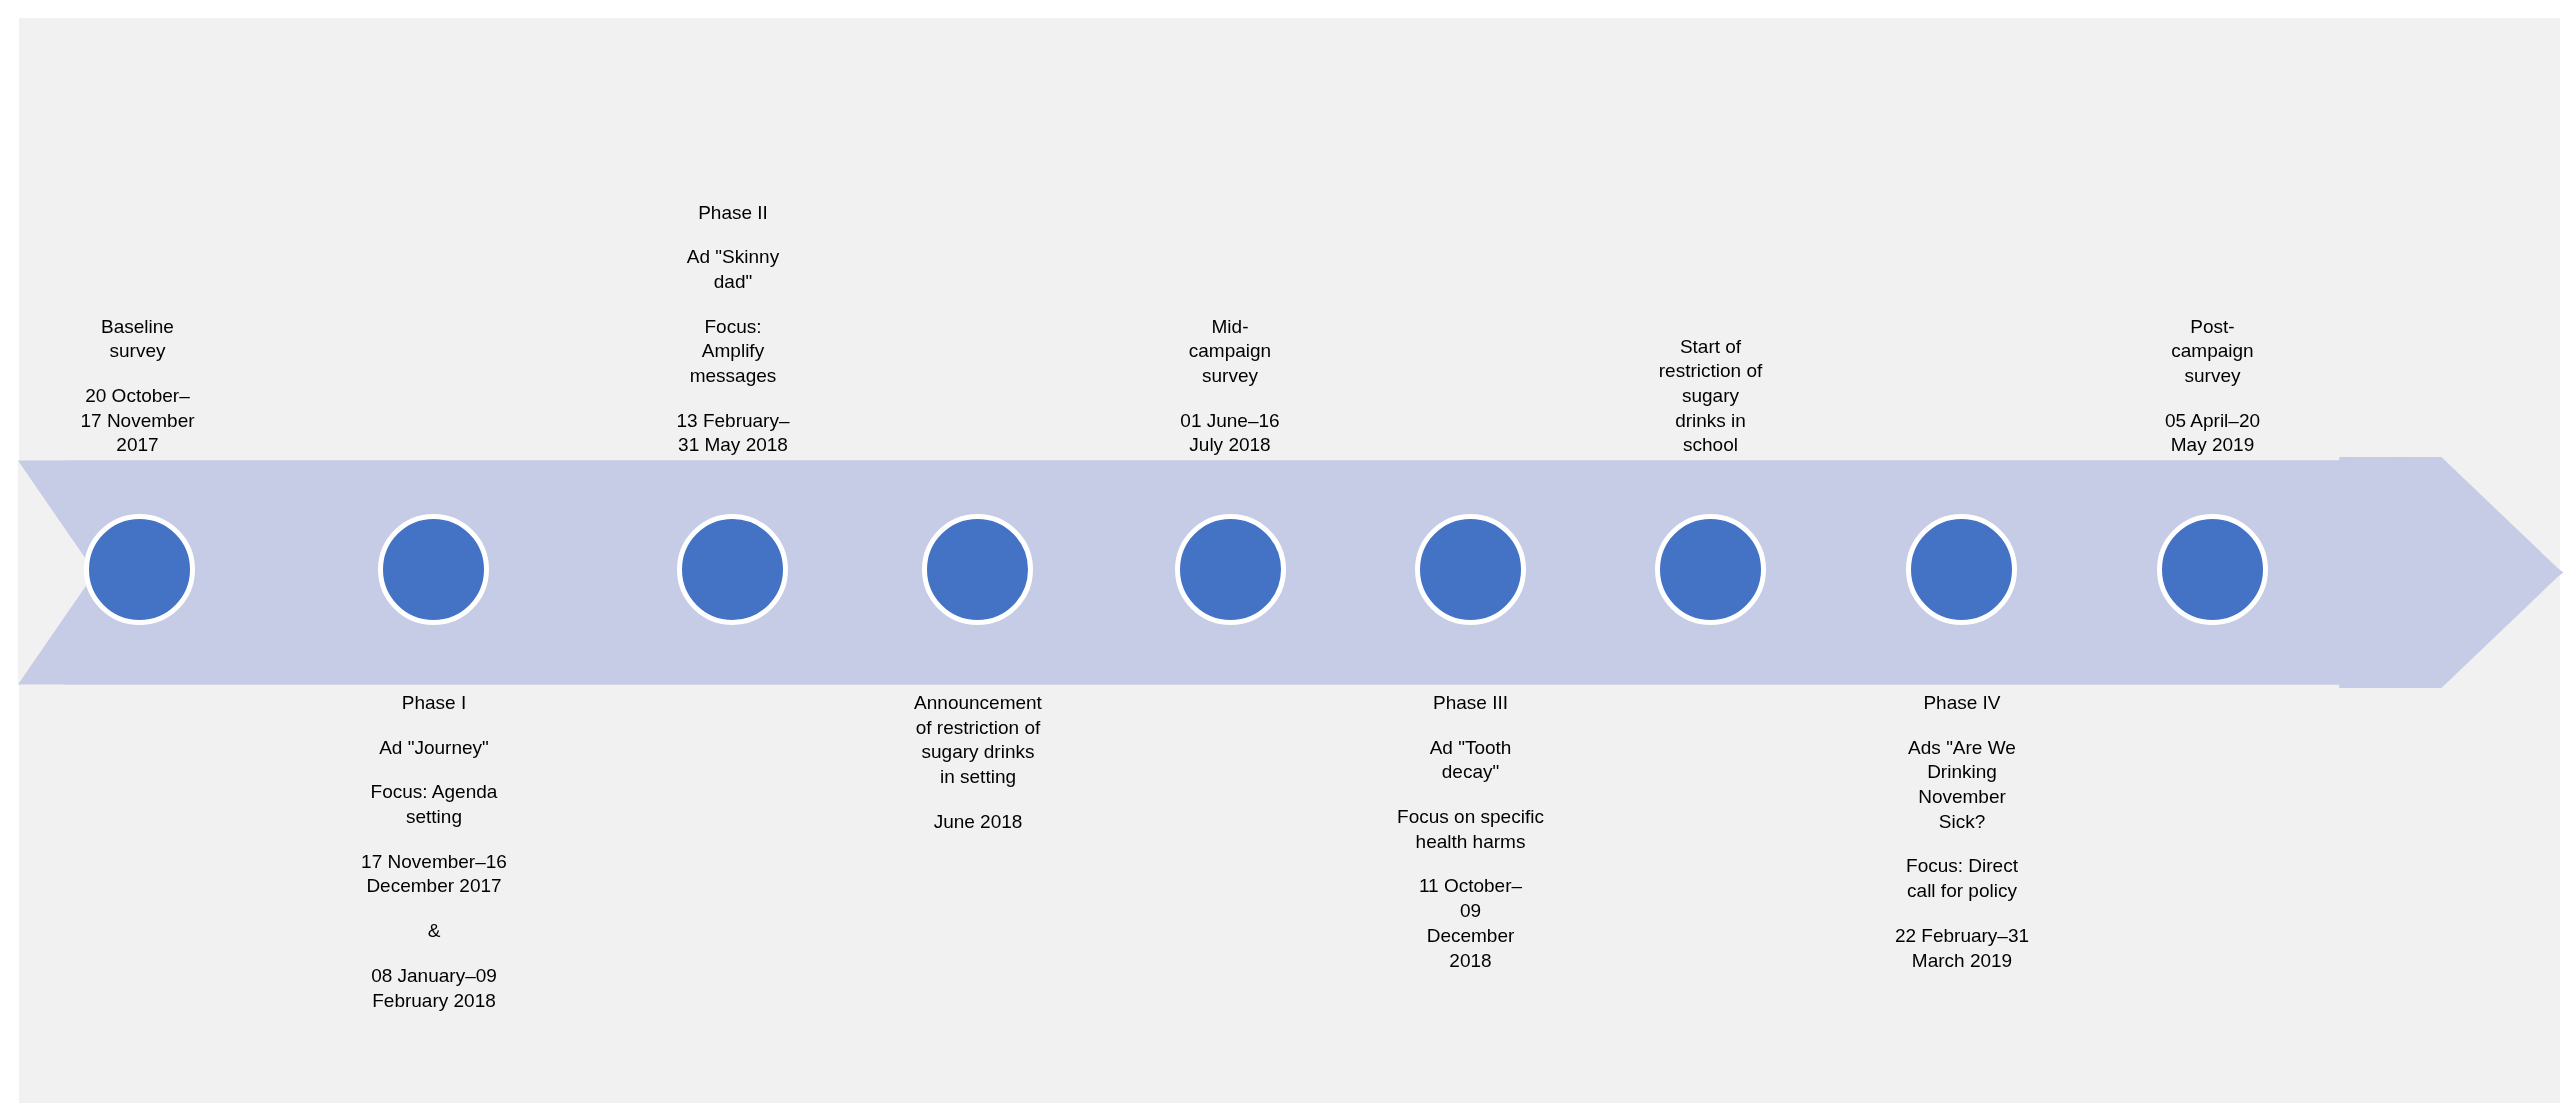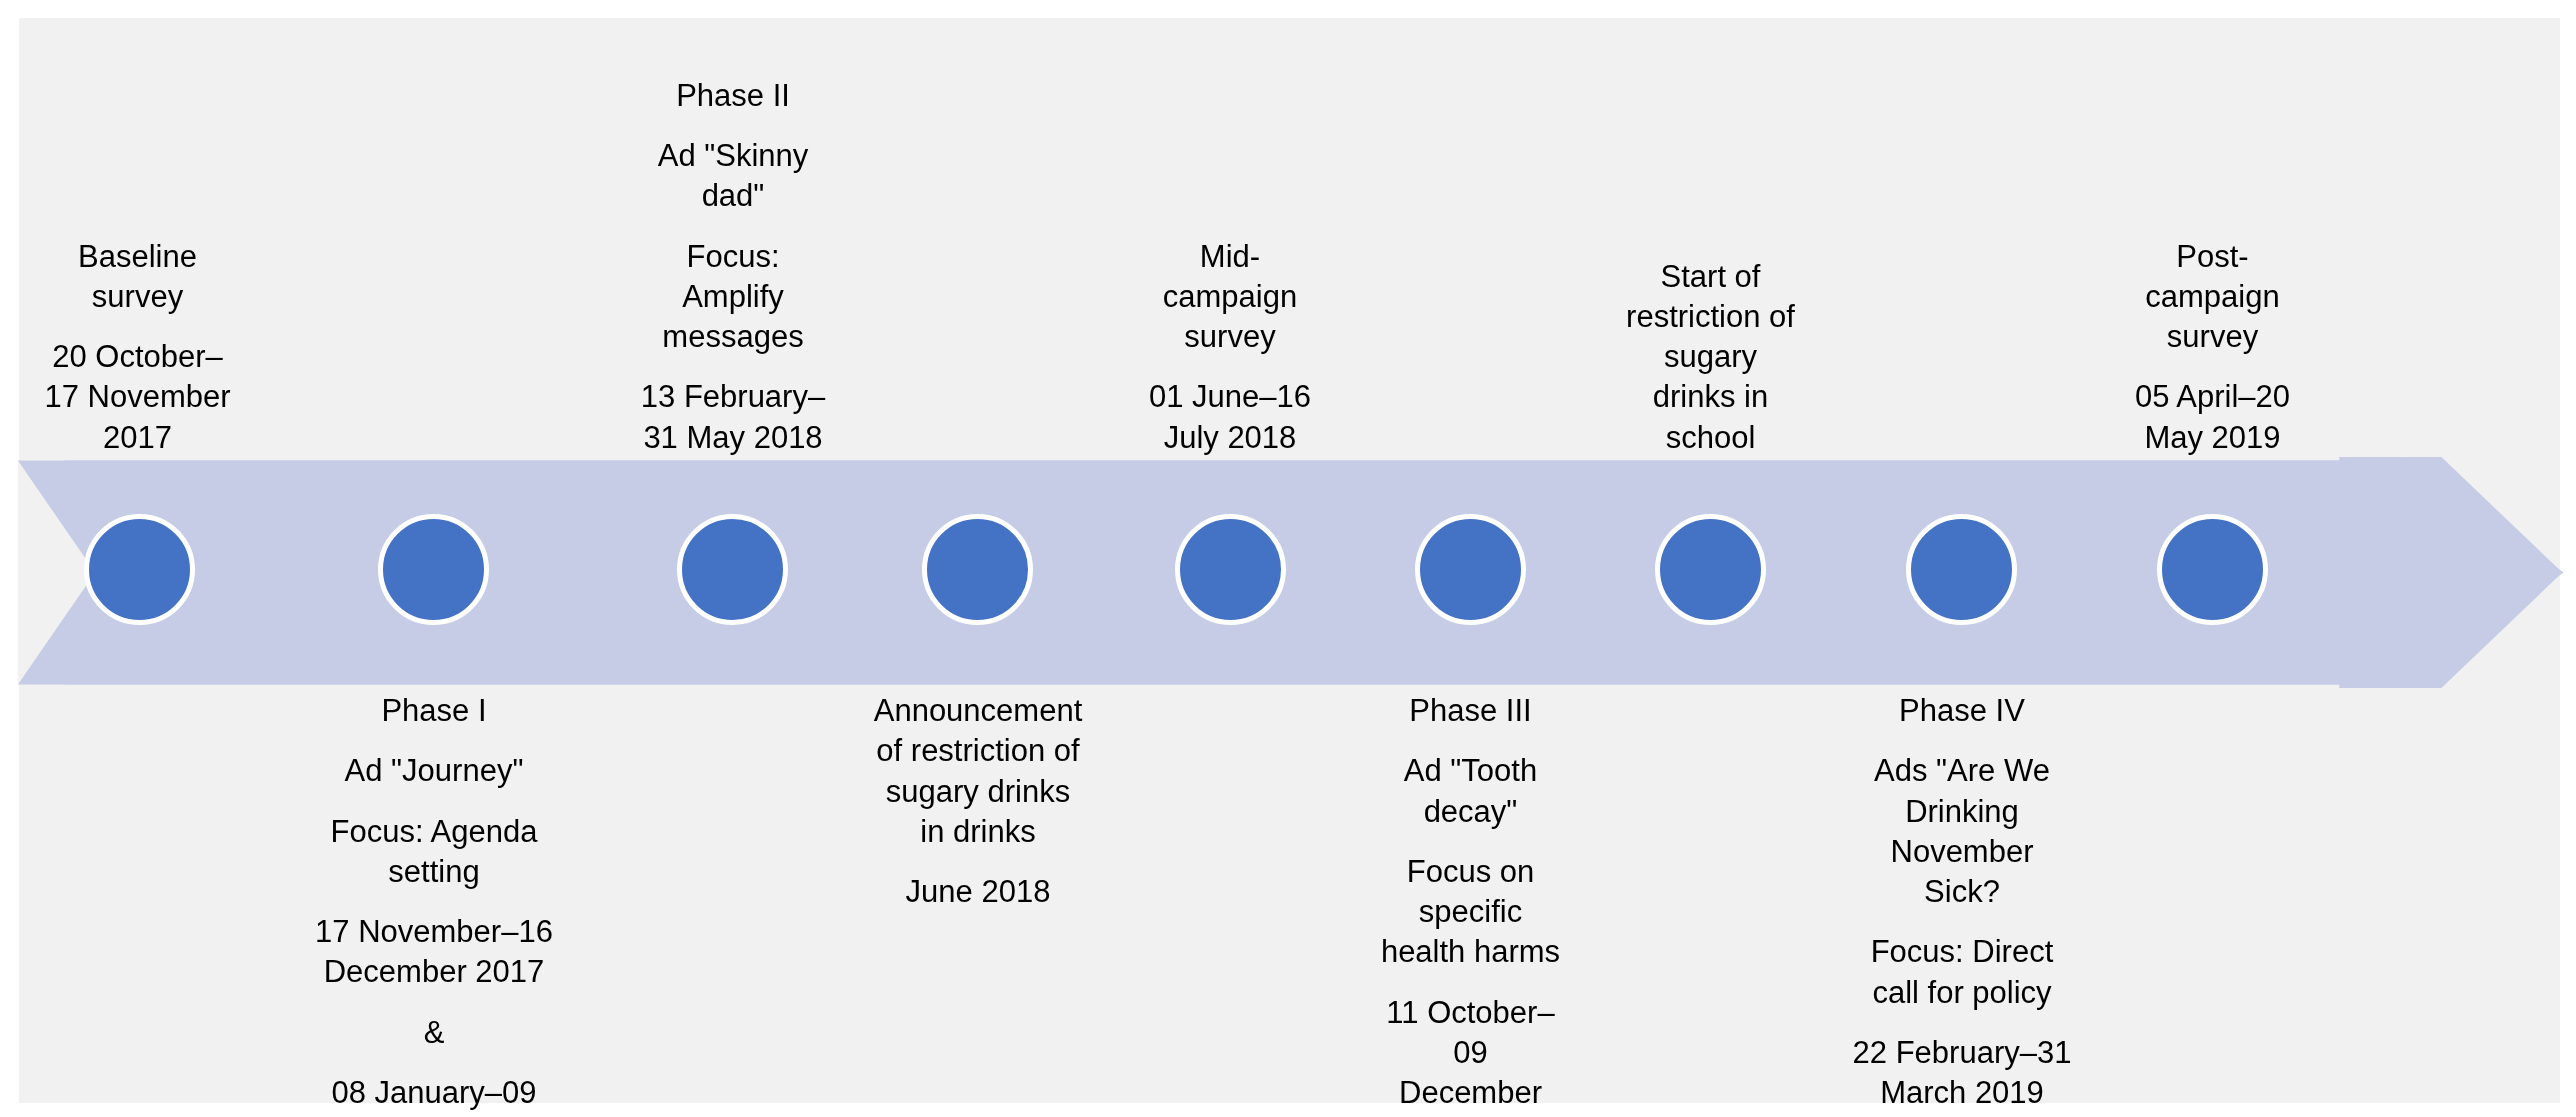--- a/index.html
+++ b/index.html
@@ -52,21 +52,21 @@
     border: 5.3px solid #ffffff;
     box-sizing: border-box;
     top: 514px;
   }
 
   
   .event-label {
     position: absolute;
     text-align: center;
     color: #000000;
-    font-size: 31px;
+    font-size: 19px;
     line-height: 1.30;
   }
   .event-label .ln {
     display: block;
   }
   .event-label .grp {
     display: block;
   }
   .event-label .grp + .grp {
     margin-top: 20px;
@@ -152,21 +152,21 @@
       <span class="grp">
         <span class="ln">13 February–</span>
         <span class="ln">31 May 2018</span>
       </span>
     </div>
   <div class="event-label below" style="width: 264px; left: 846px; top: 691px;">
       <span class="grp">
         <span class="ln">Announcement</span>
         <span class="ln">of restriction of</span>
         <span class="ln">sugary drinks</span>
-        <span class="ln">in drinks</span>
+        <span class="ln">in setting</span>
       </span>
       <span class="grp">
         <span class="ln">June 2018</span>
       </span>
     </div>
   <div class="event-label above" style="width: 194px; left: 1133px; bottom: 660px;">
       <span class="grp">
         <span class="ln">Mid-</span>
         <span class="ln">campaign</span>
         <span class="ln">survey</span>

